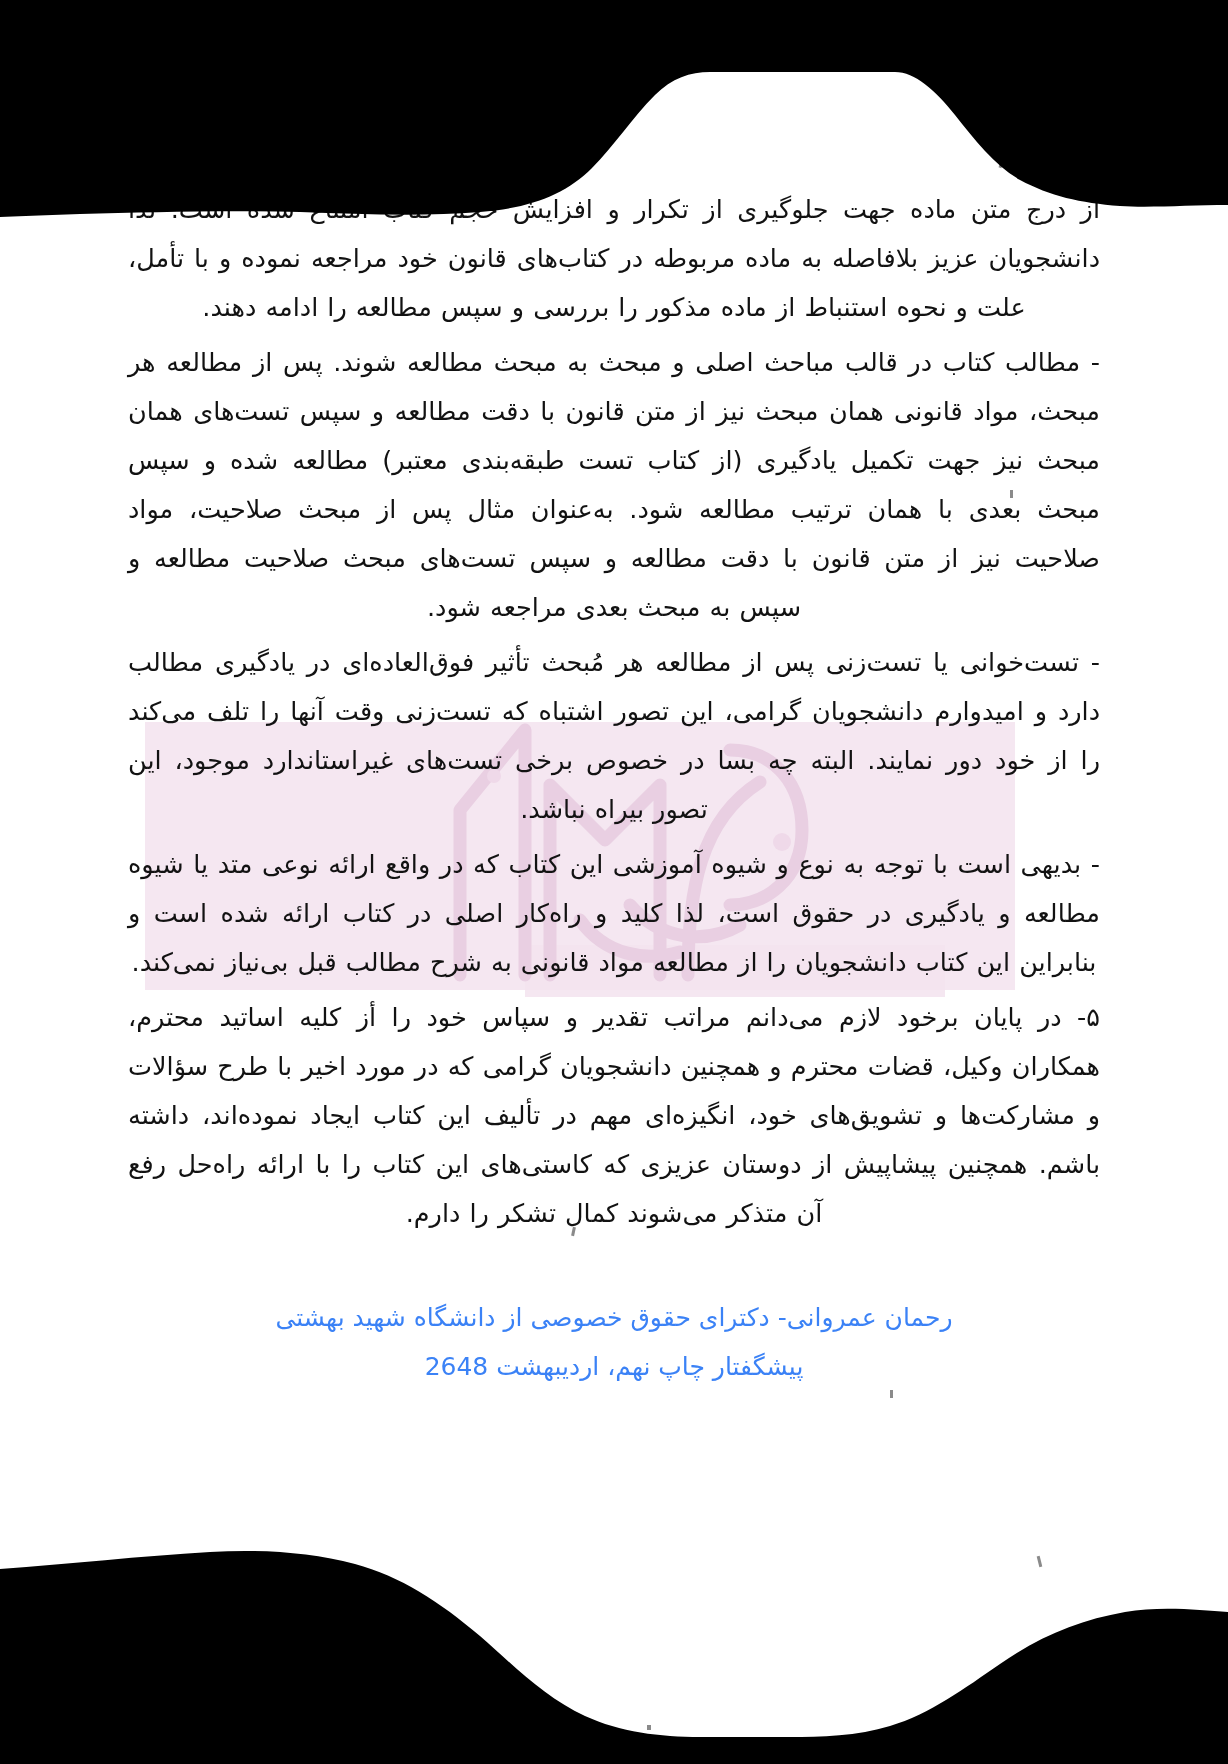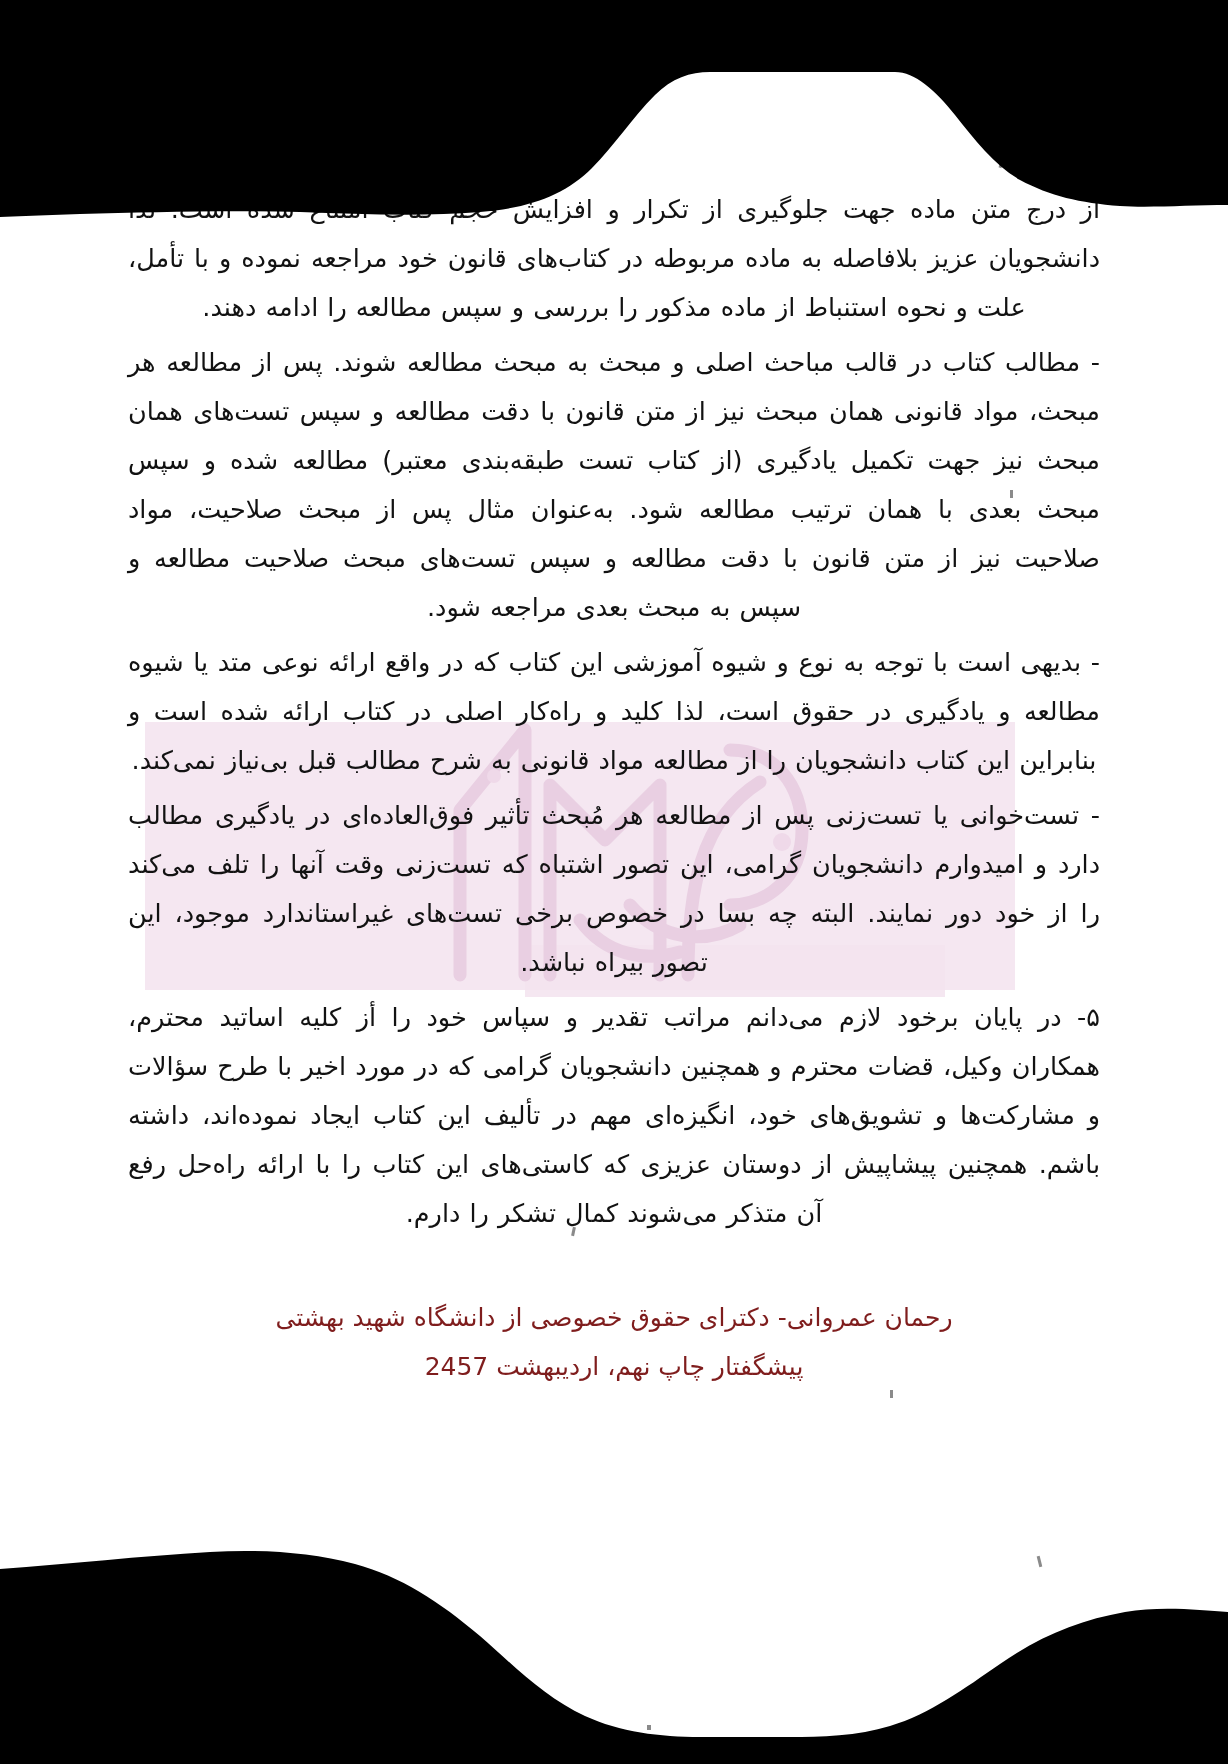--- a/index.html
+++ b/index.html
@@ -85,21 +85,21 @@
     letter-spacing: 0px;
     word-spacing: 1px;
     font-weight: 500;
   }
 
   .sig-block {
     margin-top: 56px;
     text-align: center;
     font-size: 25px;
     line-height: 47px;
-    color: #7f1d1d;
+    color: #3b82f6;
   }
   .sig-line { display: block; }
   .sig-line.second { margin-top: 2px; }
 
   
   .speck {
     position: absolute;
     background: #2a2a2a;
     z-index: 12;
     pointer-events: none;
@@ -128,27 +128,27 @@
         <circle cx="352" cy="152" r="9"></circle>
         <circle cx="64" cy="86" r="7"></circle>
       </g>
     </svg>
   </div>
 
   <div id="content">
 
     <p class="para">از درج متن ماده جهت جلوگیری از تکرار و افزایش حجم کتاب امتناع شده است. لذا دانشجویان عزیز بلافاصله به ماده مربوطه در کتاب‌های قانون خود مراجعه نموده و با تأمل، علت و نحوه استنباط از ماده مذکور را بررسی و سپس مطالعه را ادامه دهند.</p>
     <p class="para">- مطالب کتاب در قالب مباحث اصلی و مبحث به مبحث مطالعه شوند. پس از مطالعه هر مبحث، مواد قانونی همان مبحث نیز از متن قانون با دقت مطالعه و سپس تست‌های همان مبحث نیز جهت تکمیل یادگیری (از کتاب تست طبقه‌بندی معتبر) مطالعه شده و سپس مبحث بعدی با همان ترتیب مطالعه شود. به‌عنوان مثال پس از مبحث صلاحیت، مواد صلاحیت نیز از متن قانون با دقت مطالعه و سپس تست‌های مبحث صلاحیت مطالعه و سپس به مبحث بعدی مراجعه شود.</p>
+    <p class="para">- تست‌خوانی یا تست‌زنی پس از مطالعه هر مُبحث تأثیر فوق‌العاده‌ای در یادگیری مطالب دارد و امیدوارم دانشجویان گرامی، این تصور اشتباه که تست‌زنی وقت آنها را تلف می‌کند را از خود دور نمایند. البته چه بسا در خصوص برخی تست‌های غیراستاندارد موجود، این تصور بیراه نباشد.</p>
     <p class="para">- بدیهی است با توجه به نوع و شیوه آموزشی این کتاب که در واقع ارائه نوعی متد یا شیوه مطالعه و یادگیری در حقوق است، لذا کلید و راه‌کار اصلی در کتاب ارائه شده است و بنابراین این کتاب دانشجویان را از مطالعه مواد قانونی به شرح مطالب قبل بی‌نیاز نمی‌کند.</p>
-    <p class="para">- تست‌خوانی یا تست‌زنی پس از مطالعه هر مُبحث تأثیر فوق‌العاده‌ای در یادگیری مطالب دارد و امیدوارم دانشجویان گرامی، این تصور اشتباه که تست‌زنی وقت آنها را تلف می‌کند را از خود دور نمایند. البته چه بسا در خصوص برخی تست‌های غیراستاندارد موجود، این تصور بیراه نباشد.</p>
     <p class="para">۵- در پایان برخود لازم می‌دانم مراتب تقدیر و سپاس خود را أز کلیه اساتید محترم، همکاران وکیل، قضات محترم و همچنین دانشجویان گرامی که در مورد اخیر با طرح سؤالات و مشارکت‌ها و تشویق‌های خود، انگیزه‌ای مهم در تألیف این کتاب ایجاد نموده‌اند، داشته باشم. همچنین پیشاپیش از دوستان عزیزی که کاستی‌های این کتاب را با ارائه راه‌حل رفع آن متذکر می‌شوند کمال تشکر را دارم.</p>
 
     <div class="sig-block">
       <span class="sig-line">رحمان عمروانی- دکترای حقوق خصوصی از دانشگاه شهید بهشتی</span>
-      <span class="sig-line second">پیشگفتار چاپ نهم، اردیبهشت 2457</span>
+      <span class="sig-line second">پیشگفتار چاپ نهم، اردیبهشت 2648</span>
     </div>
   </div>
 
   <div class="speck" style="left:1000px; top:158px; width:3px; height:10px; transform:rotate(18deg);"></div>
   <div class="speck" style="left:1010px; top:490px; width:3px; height:8px;"></div>
   <div class="speck" style="left:572px; top:1227px; width:3px; height:9px; transform:rotate(12deg);"></div>
   <div class="speck" style="left:890px; top:1390px; width:3px; height:8px;"></div>
   <div class="speck" style="left:1038px; top:1556px; width:3px; height:11px; transform:rotate(-14deg);"></div>
   <div class="speck" style="left:647px; top:1725px; width:4px; height:5px;"></div>
   <div class="speck" style="left:320px; top:1731px; width:4px; height:4px;"></div>

